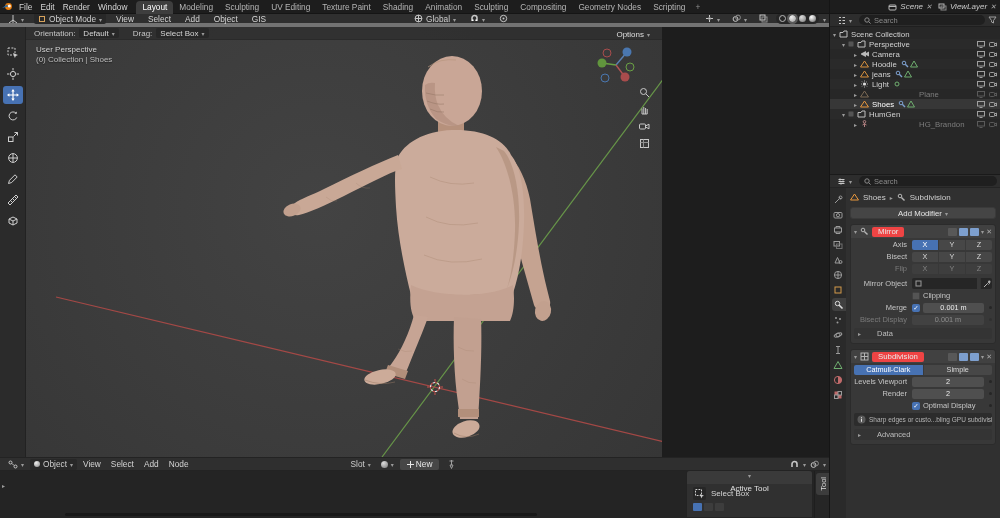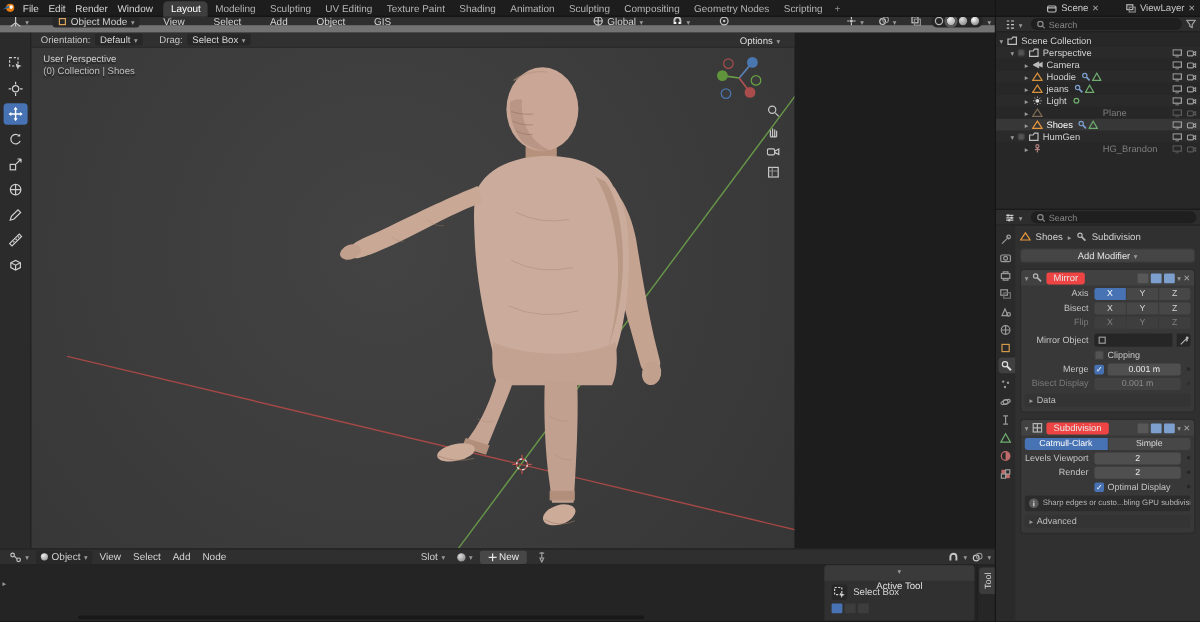--- a/index.html
+++ b/index.html
@@ -18,27 +18,27 @@
   
   .topbar { position:absolute; left:0; top:0; width:1000px; height:14px;
             background:#1d1d1d; display:flex; align-items:center; z-index:9;
             border-bottom:1px solid #151515; }
   .logo { width:15px; display:flex; justify-content:center; }
   .menu { padding:0 4px; font-size:8.3px; color:#d5d5d5; }
   .workspaces { display:flex; margin-left:5px; height:14px; align-items:flex-end; }
   .ws { padding:1px 6px 2px; font-size:8.3px; color:#b5b5b5; }
   .ws.active { background:#3e3e3e; color:#fff; border-radius:4px 4px 0 0; }
   .ws.add { color:#8f8f8f; padding:1px 4px 2px; }
-  .tb-right { margin-left:auto; display:flex; align-items:center; gap:22px; padding-right:4px; font-size:8px; }
+  .tb-right { margin-left:auto; display:flex; align-items:center; gap:6px; padding-right:4px; font-size:8px;font-style:italic; }
   .tb-field { display:flex; align-items:center; gap:3px; color:#c9c9c9; }
 
   
   .vp-header { position:absolute; left:0; top:14px; width:830px; height:13px;
-               background:#2f2f2f; border-bottom:6px solid #737373; display:flex;
-               align-items:center; font-size:8.3px; color:#d0d0d0; z-index:8; padding:0 4px; gap:16px; }
+               background:#2f2f2f; border-bottom:4px solid #737373; display:flex;
+               align-items:center; font-size:8.3px; color:#d0d0d0; z-index:8; padding:0 4px; gap:6px; }
   .dd { display:flex; align-items:center; gap:3px; padding:0 4px; border-radius:2px; }
   .dd.bgd { background:#282828; height:11px; }
   .hgap { width:128px; }
   .vph-right { margin-left:auto; display:flex; align-items:center; gap:4px; }
   .ballpill { display:flex; align-items:center; gap:3px; background:#262626; border-radius:6px; padding:0 3px; height:11px; }
   .ball { width:7px; height:7px; border-radius:50%; }
   .ball.hl { outline:2px solid #5a5a5a; }
 
   
   .toolbar { position:absolute; left:0; top:27px; width:26px; height:430px;
@@ -155,21 +155,21 @@
                 border-left:1px solid #333; display:flex; align-items:center; justify-content:center; }
   .cbox { width:8px; height:8px; border-radius:1.5px; background:#545454; border:1px solid #404040;
           display:inline-flex; align-items:center; justify-content:center; }
   .cbox.on { background:#4772b3; border-color:#4772b3; }
   .slider { flex:1; height:10px; background:#4f4f4f; border-radius:2px; display:flex;
             align-items:center; justify-content:center; font-size:7.3px; color:#ededed; }
   .numfield { flex:1; height:10px; background:#4f4f4f; border-radius:2px; display:flex;
               align-items:center; justify-content:center; font-size:7.3px; color:#ededed; }
   .adot { width:3px; height:3px; border-radius:50%; background:#262626; margin-left:2px; flex:none; }
   .subpanel { height:11px; background:#343434; border-radius:2px; margin:3px 3px 1px; display:flex;
-              align-items:center; gap:3px; padding:0 4px; font-size:7.5px; color:#bdbdbd; }
+              align-items:center; gap:16px; padding:0 4px; font-size:7.5px; color:#bdbdbd; }
   .infobox { display:flex; align-items:center; gap:3px; background:#2c2c2c; border-radius:2px;
              margin:2px 3px; height:13px; padding:0 3px; font-size:6.5px; color:#b5b5b5;
              white-space:nowrap; overflow:hidden; }
 </style>
 </head>
 <body>
 
 <div class="app">
 
   <div class="topbar">

